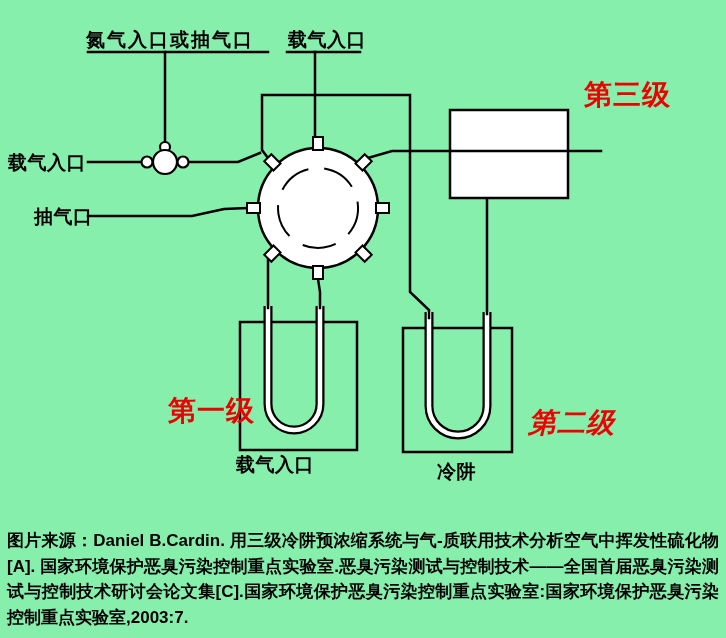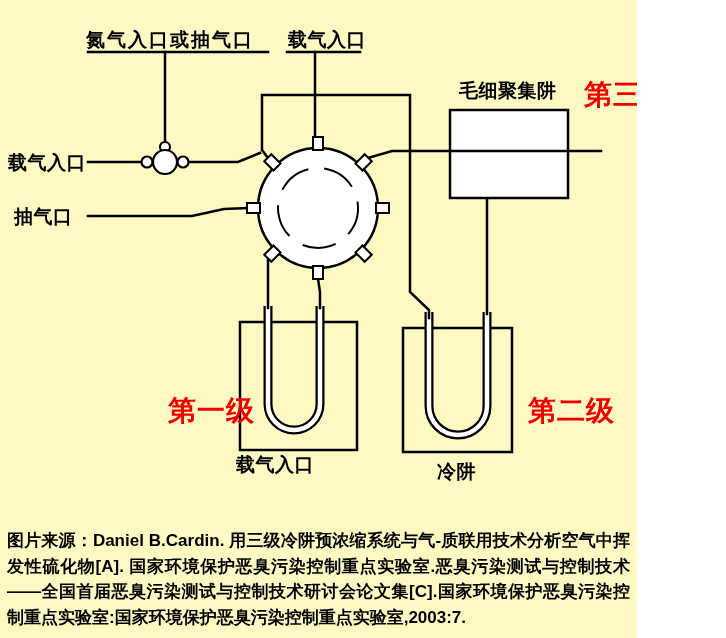--- a/index.html
+++ b/index.html
@@ -1,19 +1,19 @@
 <!DOCTYPE html>
 <html style="--stage-color: #ef0000;"><head>
 <meta charset="utf-8">
 <style>
   html,body{margin:0;padding:0;background:#ffffff;}
   #stage{
     position:relative;
-    width:637px;height:638px;
-    background:#fef9c3;
+    width:726px;height:638px;
+    background:#86efac;
     font-family:"Liberation Sans","DejaVu Sans",sans-serif;
     overflow:hidden;
   }
   .lbl{
     position:absolute;
     font-weight:700;
     font-size:19px;
     letter-spacing:0.5px;
     color:#000;
     white-space:nowrap;
@@ -105,22 +105,21 @@
         <g transform="translate(318 208) rotate(315)">
             <rect x="-5" y="-71" width="10" height="13"></rect>
           </g>
       </g>
     </g>
   </svg>
 
   <div class="lbl" style="left:86px;top:27px;letter-spacing:2px;">氮气入口或抽气口</div>
   <div class="lbl" style="left:288px;top:27px;">载气入口</div>
   <div class="lbl" style="left:8px;top:150px;">载气入口</div>
-  <div class="lbl" style="left:14px;top:204px;">抽气口</div>
-  <div class="lbl" style="left:459px;top:78px;">毛细聚集阱</div>
+  <div class="lbl" style="left:34px;top:204px;">抽气口</div>
   <div class="lbl stage-label" style="left:584px;top:76px;">第三级</div>
   <div class="lbl stage-label" style="left:168px;top:392px;">第一级</div>
-  <div class="lbl stage-label" style="left:528px;top:392px;">第二级</div>
+  <div class="lbl stage-label" style="left:528px;top:404px;font-style:italic;">第二级</div>
   <div class="lbl" style="left:236px;top:452px;">载气入口</div>
   <div class="lbl" style="left:437px;top:459px;">冷阱</div>
 
   <div id="caption">图片来源：Daniel B.Cardin. 用三级冷阱预浓缩系统与气-质联用技术分析空气中挥发性硫化物[A]. 国家环境保护恶臭污染控制重点实验室.恶臭污染测试与控制技术——全国首届恶臭污染测试与控制技术研讨会论文集[C].国家环境保护恶臭污染控制重点实验室:国家环境保护恶臭污染控制重点实验室,2003:7.</div>
 </div>
 
 </body></html>

